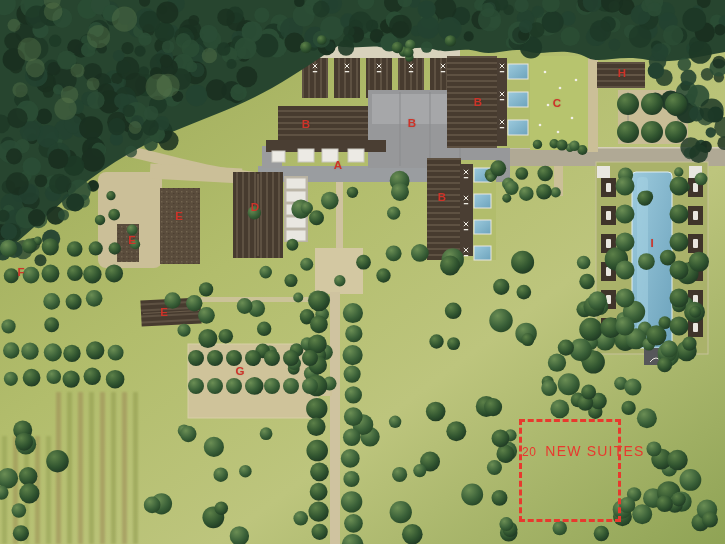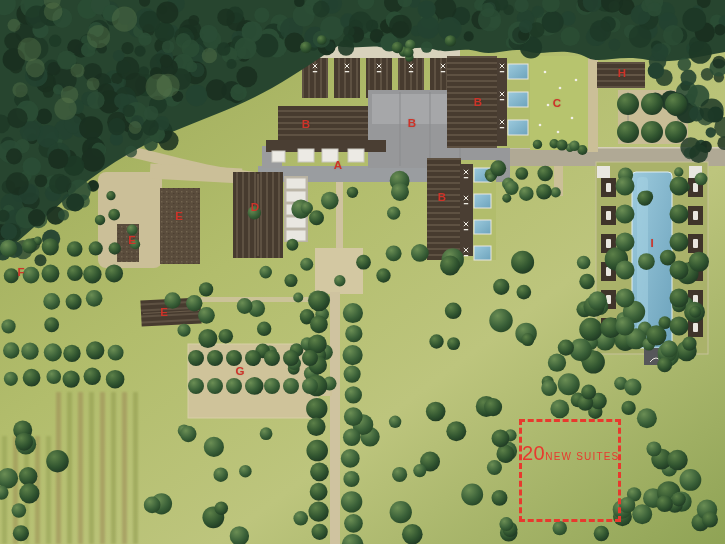--- a/index.html
+++ b/index.html
@@ -4,22 +4,22 @@
 <style>
   html,body{margin:0;padding:0;background:#222;}
   .stage{position:relative;width:725px;height:544px;overflow:hidden;
          font-family:"Liberation Sans",sans-serif;background:#a9b55e;}
   .stage svg{position:absolute;left:0;top:0;}
   .marker{position:absolute;transform:translate(-50%,-50%);
           color:#ce3329;font-weight:700;font-size:11.5px;line-height:1;
           text-shadow:0 0 2px rgba(0,0,0,.15);}
   .new-suites{position:absolute;border:3px dashed #e8392e;box-sizing:border-box;}
   .new-suites-text{margin-top:20px;text-align:center;color:#e8392e;white-space:nowrap;}
-  .ann-num{font-size:20px;letter-spacing:.5px;}
-  .ann-label{font-size:10px;letter-spacing:1.2px;margin-left:0;}
+  .ann-num{font-size:12px;letter-spacing:.5px;}
+  .ann-label{font-size:14px;letter-spacing:1.2px;margin-left:9px;}
 </style>
 </head>
 <body>
 
 <div class="stage">
   <svg id="scene" width="725" height="544" viewBox="0 0 725 544">
     <defs>
       <linearGradient id="g-meadow" x1="0" y1="0" x2="1" y2="1">
         <stop offset="0" stop-color="#98a654"></stop>
         <stop offset="0.4" stop-color="#b2bd6c"></stop>

